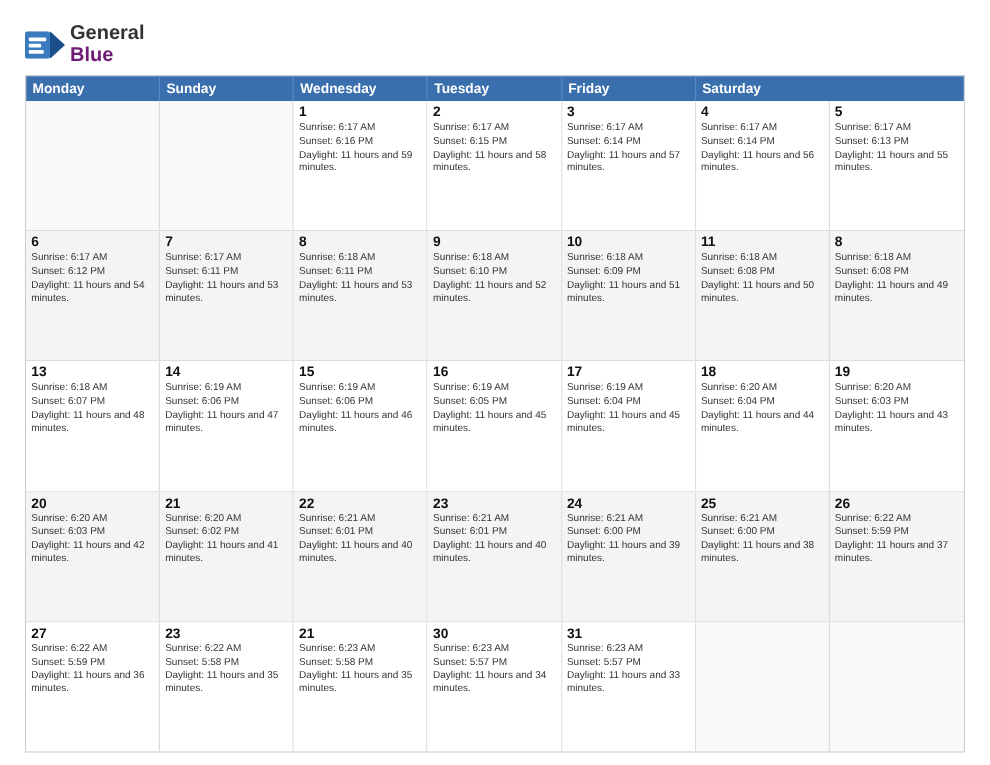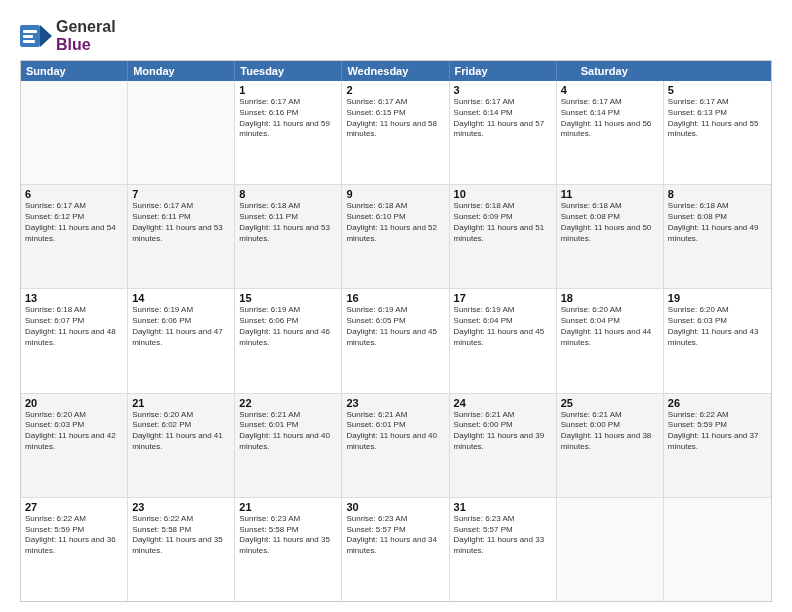--- a/index.html
+++ b/index.html
@@ -59,21 +59,21 @@
       background: #3a6fad;
     }
     .cal-header-cell {
       color: #fff;
       font-size: 11px;
       font-weight: bold;
       padding: 4px 5px;
       border-right: 1px solid #5588c8;
       text-align: left;
     }
-    .cal-header-cell:last-child { border-right: none; margin-left: 19px; }
+    .cal-header-cell:last-child { border-right: none; }
     .cal-body {
       flex: 1;
       display: flex;
       flex-direction: column;
     }
     .cal-row {
       display: grid;
       grid-template-columns: repeat(7, 1fr);
       flex: 1;
       border-top: 1px solid #ddd;
@@ -125,24 +125,24 @@
       </div>
     </div>
     <div class="title-block">
       <div class="month-title"></div>
       <div class="location-title"></div>
     </div>
   </div>
 
   <div class="calendar">
     <div class="cal-header">
+      <div class="cal-header-cell">Monday</div>
       <div class="cal-header-cell">Sunday</div>
-      <div class="cal-header-cell">Monday</div>
+      <div class="cal-header-cell">Wednesday</div>
       <div class="cal-header-cell">Tuesday</div>
-      <div class="cal-header-cell">Wednesday</div>
       <div class="cal-header-cell">Friday</div>
       <div class="cal-header-cell">Saturday</div>
     </div>
     <div class="cal-body" id="cal-body">
     <div class="cal-row">
           <div class="cal-cell empty"></div>
           <div class="cal-cell empty"></div>
           <div class="cal-cell">
             <div class="cell-day">1</div>
             <div class="cell-info" style="white-space: pre-line;">Sunrise: 6:17 AM

